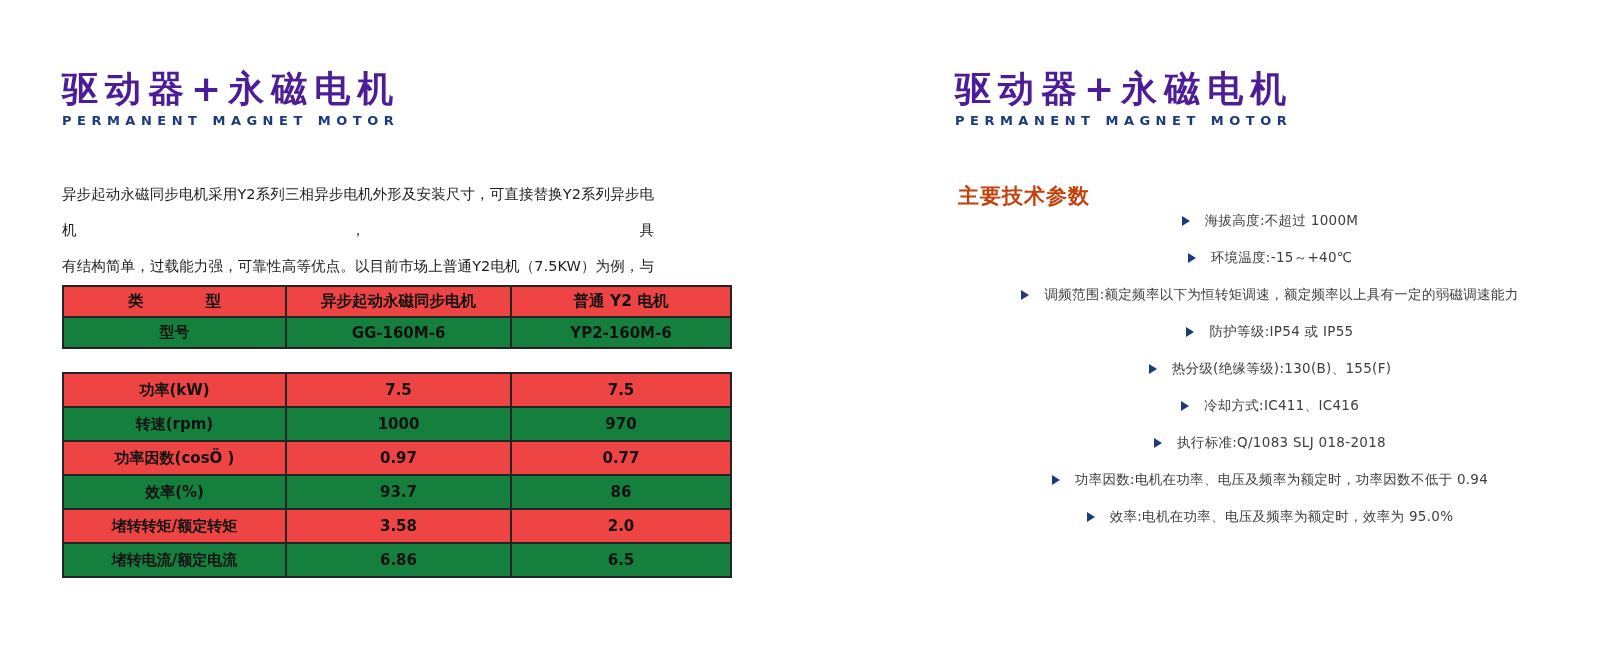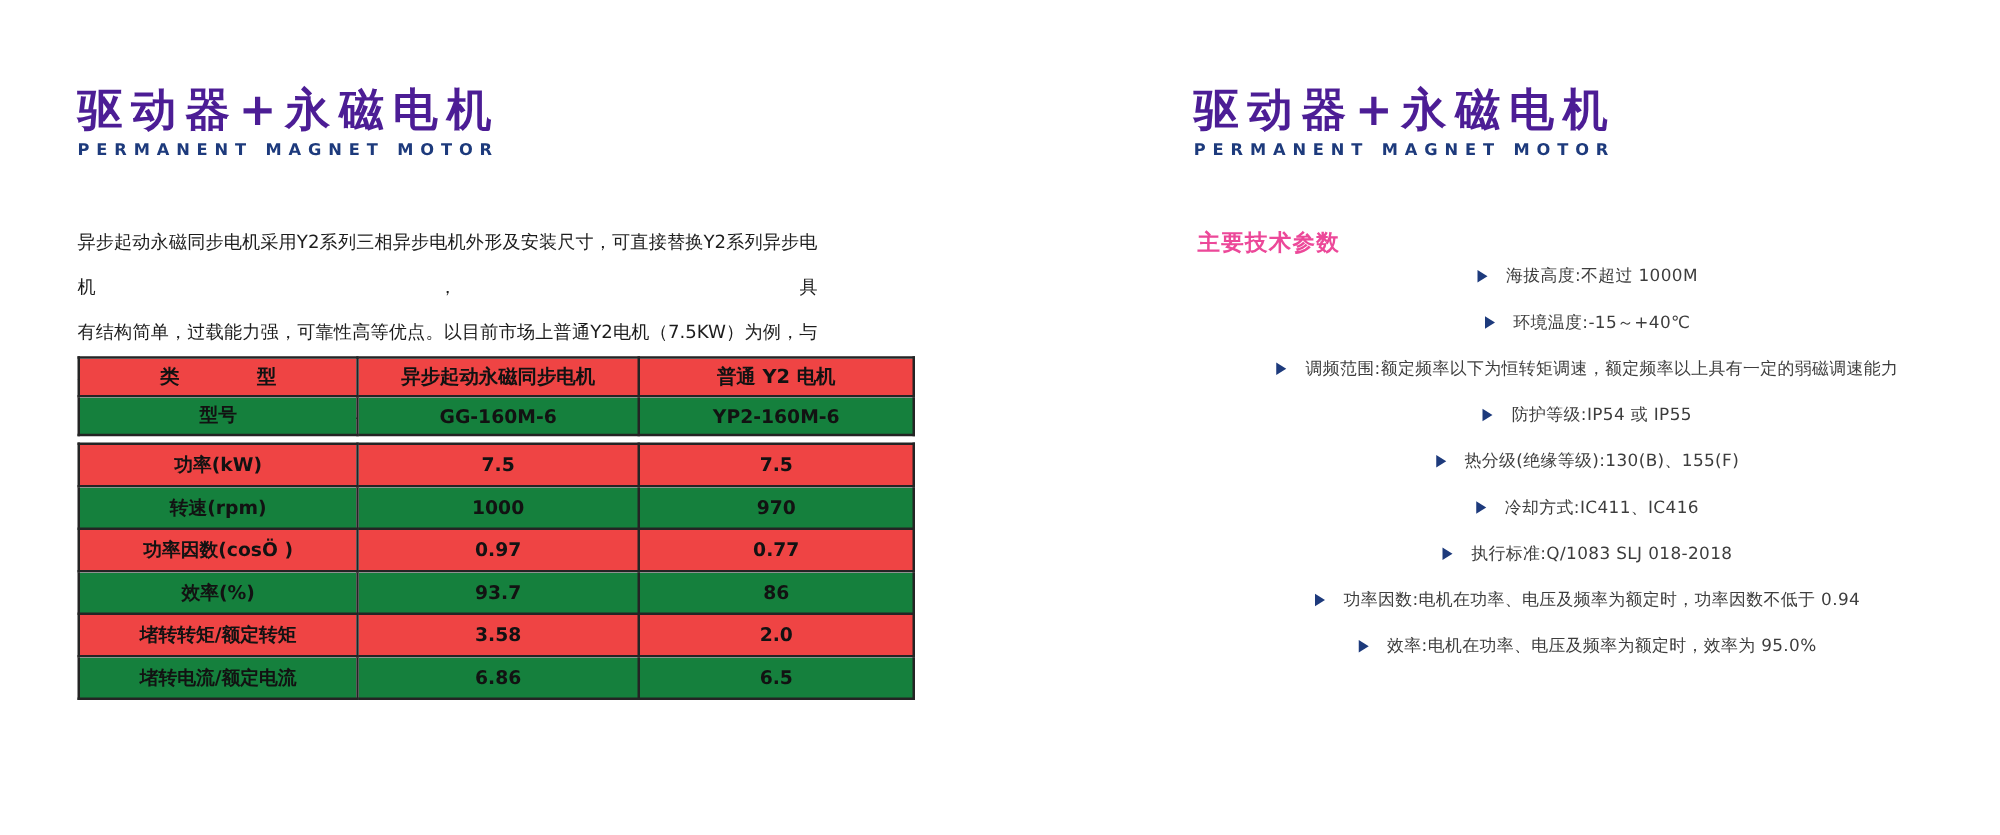--- a/index.html
+++ b/index.html
@@ -34,31 +34,31 @@
   table.cmp{
     border-collapse:collapse;table-layout:fixed;width:638px;
     font-size:15px;color:#121212;
   }
   table.cmp td,table.cmp th{
     border:2px solid #242424;text-align:center;vertical-align:middle;
     padding:0 4px;overflow:hidden;
   }
   table.t1 td,table.t1 th{height:29px;}
   table.t2 td{height:32px;}
-  table.t2{margin-top:5px;}
+  table.t2{margin-top:23px;}
   .c1{width:213px;} .c2{width:215px;} .c3{width:210px;}
   tr.gray{background:#ef4444;}
   tr.white{background:#15803d;}
   .lbl{font-weight:700;}
   .val{font-weight:600;}
   th.hdr{font-weight:800;font-size:15.5px;}
 
   
   #section-heading{
-    left:958px;top:182px;font-size:18px;font-weight:800;color:#ec4899;letter-spacing:1px;
+    left:958px;top:182px;font-size:21px;font-weight:800;color:#c2410c;letter-spacing:1px;
   }
   #spec-list{
     left:960px;top:212px;width:620px;list-style:none;margin:0;padding:0;
   }
   #spec-list li{
     display:flex;align-items:center;height:18px;margin-bottom:19px;white-space:nowrap;justify-content:center;
   }
   .tri{
     width:0;height:0;flex:0 0 auto;
     border-left:8px solid #1d3a7c;

